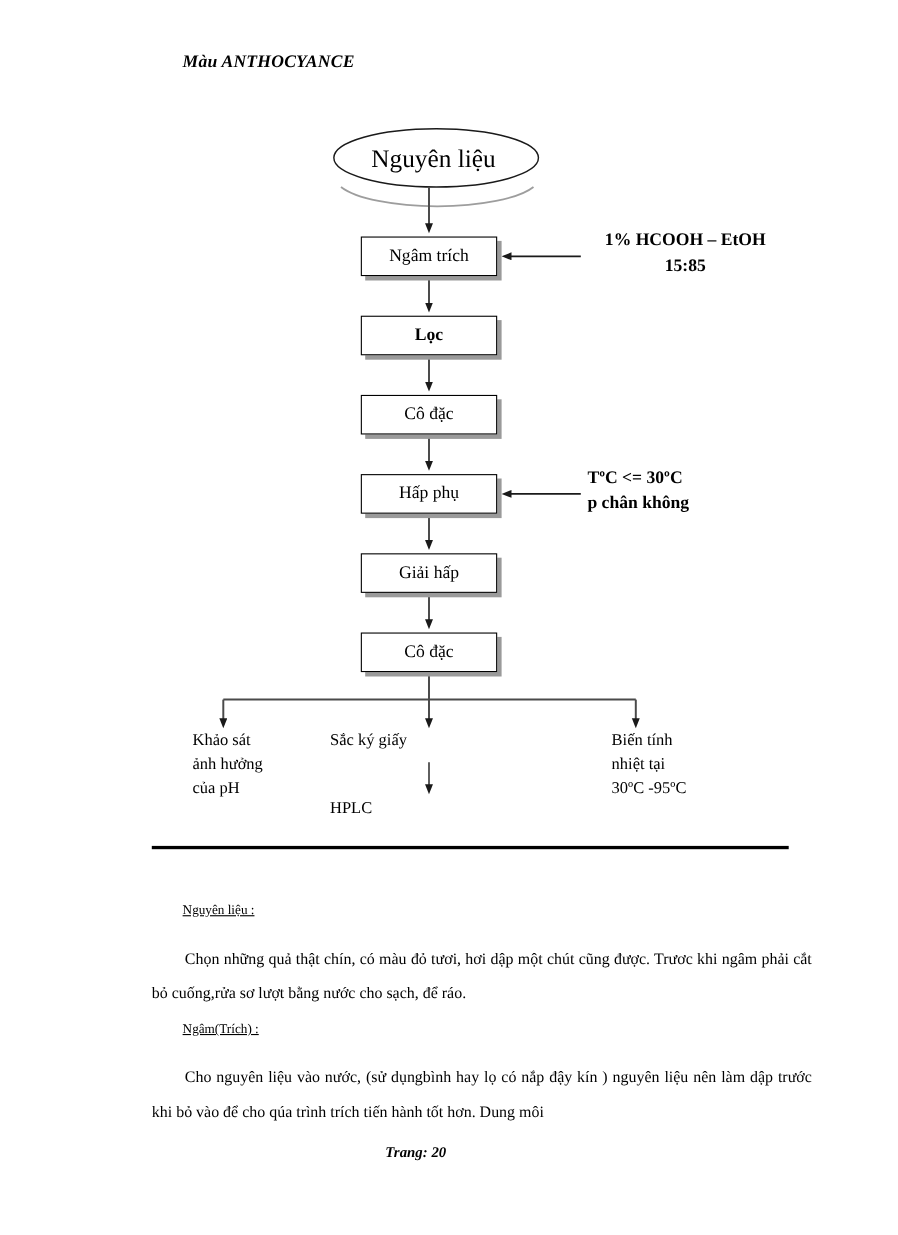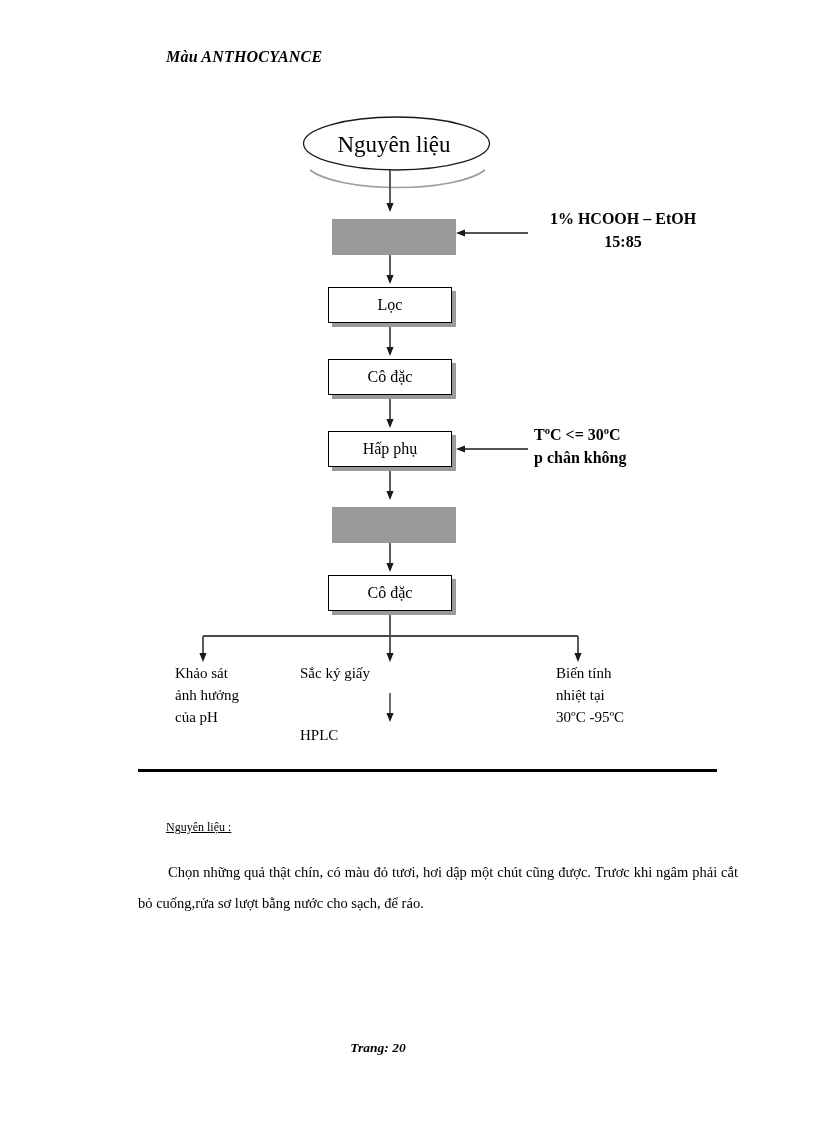--- a/index.html
+++ b/index.html
@@ -176,31 +176,33 @@
       <line x1="203" y1="636" x2="203" y2="659" stroke="#4a4a4a" stroke-width="1.8" marker-end="url(#arrow)"></line>
       <line x1="390" y1="636" x2="390" y2="659" stroke="#4a4a4a" stroke-width="1.8" marker-end="url(#arrow)"></line>
       <line x1="578" y1="636" x2="578" y2="659" stroke="#4a4a4a" stroke-width="1.8" marker-end="url(#arrow)"></line>
 
       <line x1="390" y1="693" x2="390" y2="719" stroke="#4a4a4a" stroke-width="1.6" marker-end="url(#arrow)"></line>
     </svg>
 
     <div class="node-ellipse-label">Nguyên liệu</div>
 
     <div class="box-shadow" style="left:332px; top:219px;"></div>
+    <div class="box" style="left:328px; top:215px;">Ngâm trích</div>
 
     <div class="box-shadow" style="left:332px; top:291px;"></div>
-    <div class="box" style="left:328px; top:287px;">Lọc</div>
+    <div class="box" style="left:328px; top:287px;font-weight:bold;">Lọc</div>
 
     <div class="box-shadow" style="left:332px; top:363px;"></div>
     <div class="box" style="left:328px; top:359px;">Cô đặc</div>
 
     <div class="box-shadow" style="left:332px; top:435px;"></div>
     <div class="box" style="left:328px; top:431px;">Hấp phụ</div>
 
     <div class="box-shadow" style="left:332px; top:507px;"></div>
+    <div class="box" style="left:328px; top:503px;">Giải hấp</div>
 
     <div class="box-shadow" style="left:332px; top:579px;"></div>
     <div class="box" style="left:328px; top:575px;">Cô đặc</div>
 
     <div class="side-label centered" style="left:533px; top:207px; width:180px;">
       <div>1% HCOOH – EtOH</div>
       <div>15:85</div>
     </div>
 
     <div class="side-label" style="left:534px; top:423px;">
@@ -228,16 +230,20 @@
 
   </div>
 
   <div class="rule"></div>
 
   <div class="body-block" style="top:820px;">
     <p class="sub-head">Nguyên liệu :</p>
     <p class="para" style="margin-top:22px;">Chọn những quả thật chín, có màu đỏ tươi, hơi dập một chút cũng được. Trươc khi ngâm phải cắt bỏ cuống,rửa sơ lượt bằng nước cho sạch, để ráo.</p>
   </div>
 
+  <div class="body-block" style="top:928px;">
+    <p class="sub-head">Ngâm(Trích) :</p>
+    <p class="para" style="margin-top:22px;">Cho nguyên liệu vào nước, (sử dụngbình hay lọ có nắp đậy kín ) nguyên liệu nên làm dập trước khi bỏ vào để cho qúa trình trích tiến hành tốt hơn. Dung môi</p>
+  </div>
 
   <div class="footer">Trang: 20</div>
 
 </div>
 
 </body></html>

